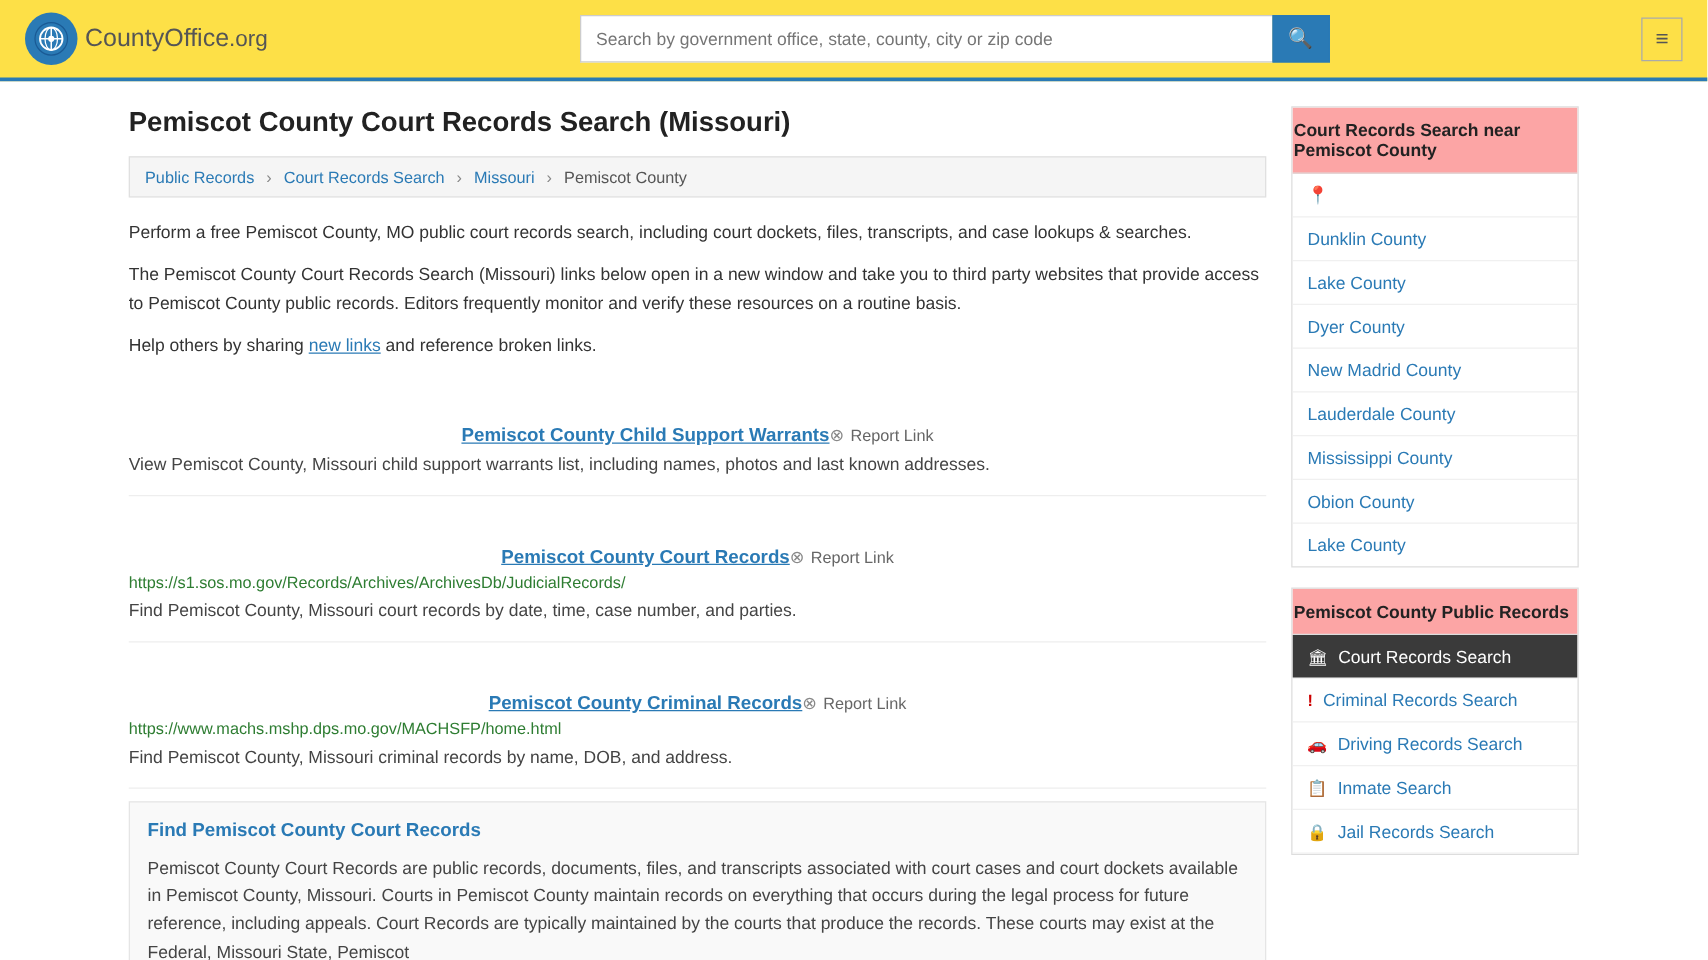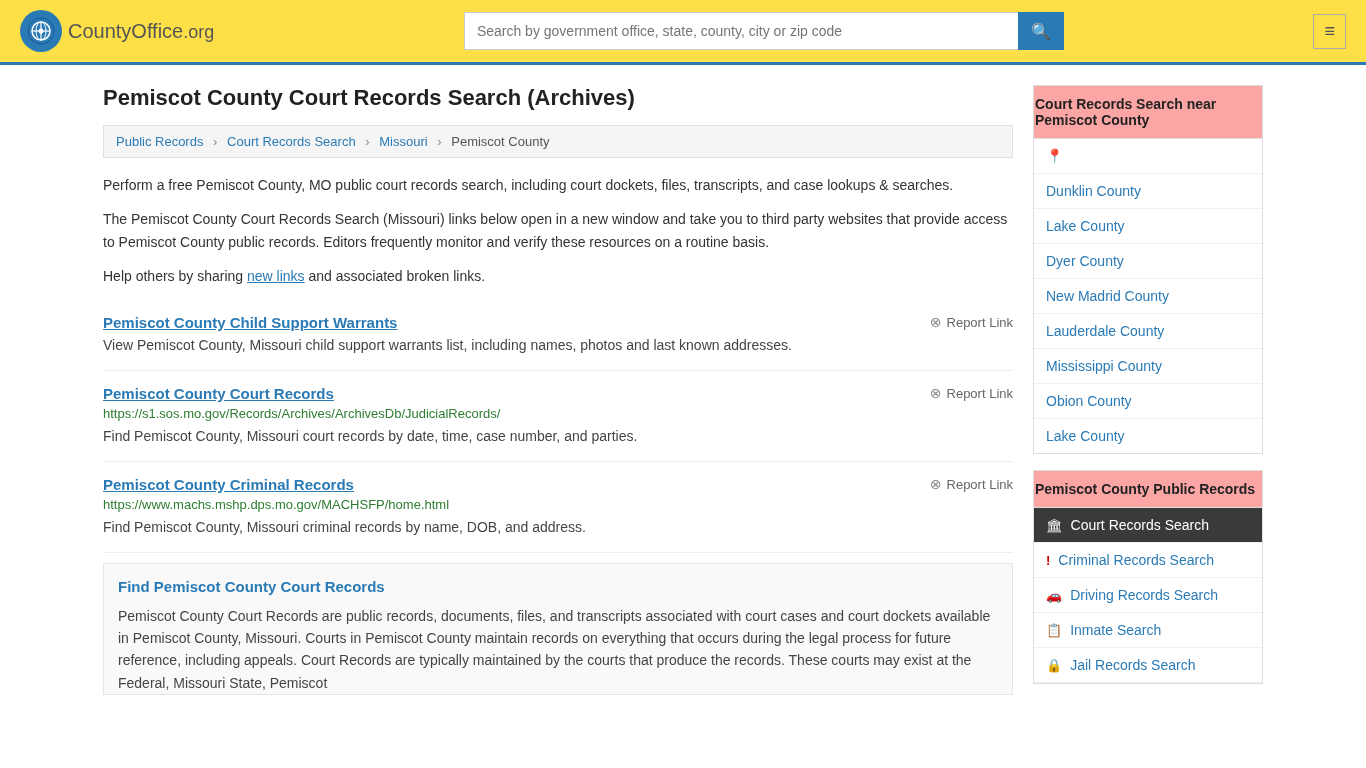--- a/index.html
+++ b/index.html
@@ -118,22 +118,23 @@
     .description-text a { color: #2a7ab5; text-decoration: underline; }
 
     
     .result-item {
       border-bottom: 1px solid #eee;
       padding: 14px 0;
     }
     .result-item-header {
       display: flex;
       align-items: center;
-      justify-content: space-between;
+      justify-content: center;
       margin-bottom: 4px;
+      margin-top: 26px;
     }
     .result-title {
       font-size: 15px;
       font-weight: bold;
       color: #2a7ab5;
       text-decoration: underline;
       cursor: pointer;
     }
     .report-link {
       display: flex;
@@ -265,36 +266,36 @@
     <input type="text" id="search-input" style="flex: 1 1 0%; padding: 8px 12px; border-top: 1px solid rgb(204, 204, 204); border-bottom: 1px solid rgb(204, 204, 204); border-left: 1px solid rgb(204, 204, 204); border-image: initial; border-right: none; font-size: 14px; outline: none; height: 38px;" placeholder="Search by government office, state, county, city or zip code">
     <button id="search-button" style="background:#2a7ab5;border:1px solid #2a7ab5;color:#fff;padding:0 12px;height:38px;cursor:pointer;font-size:16px;">🔍</button>
   </div>
   <button id="hamburger-button" style="background:none;border:1px solid #aaa;padding:6px 10px;cursor:pointer;font-size:18px;color:#555;">≡</button>
 </div>
 
 <div id="main-container">
 
   <div id="content-area">
 
-    <h1 id="page-title" style="font-size:22px;font-weight:bold;color:#222;margin-bottom:14px;">Pemiscot County Court Records Search (Archives)</h1>
+    <h1 id="page-title" style="font-size:22px;font-weight:bold;color:#222;margin-bottom:14px;">Pemiscot County Court Records Search (Missouri)</h1>
 
     <div id="breadcrumb" style="background:#f5f5f5;border:1px solid #e0e0e0;padding:8px 12px;font-size:13px;margin-bottom:16px;color:#555;">
       <a href="#" style="color:#2a7ab5;text-decoration:none;">Public Records</a>
       <span style="margin:0 6px;color:#888;">›</span>
       <a href="#" style="color:#2a7ab5;text-decoration:none;">Court Records Search</a>
       <span style="margin:0 6px;color:#888;">›</span>
       <a href="#" style="color:#2a7ab5;text-decoration:none;">Missouri</a>
       <span style="margin:0 6px;color:#888;">›</span>
       <span>Pemiscot County</span>
     </div>
 
     <p class="description-text">Perform a free Pemiscot County, MO public court records search, including court dockets, files, transcripts, and case lookups &amp; searches.</p>
     <p class="description-text">The Pemiscot County Court Records Search (Missouri) links below open in a new window and take you to third party websites that provide access to Pemiscot County public records. Editors frequently monitor and verify these resources on a routine basis.</p>
     <p class="description-text">
-      <span>Help others by sharing </span><a href="#" style="color:#2a7ab5;text-decoration:underline;">new links</a><span> and associated broken links.</span>
+      <span>Help others by sharing </span><a href="#" style="color:#2a7ab5;text-decoration:underline;">new links</a><span> and reference broken links.</span>
     </p>
 
     <div id="results-list">
 
       <div class="result-item">
         <div class="result-item-header">
           <a class="result-title" href="#">Pemiscot County Child Support Warrants</a>
           <div class="report-link">
             <span class="report-link-icon">⊗</span>
             <span>Report Link</span>

